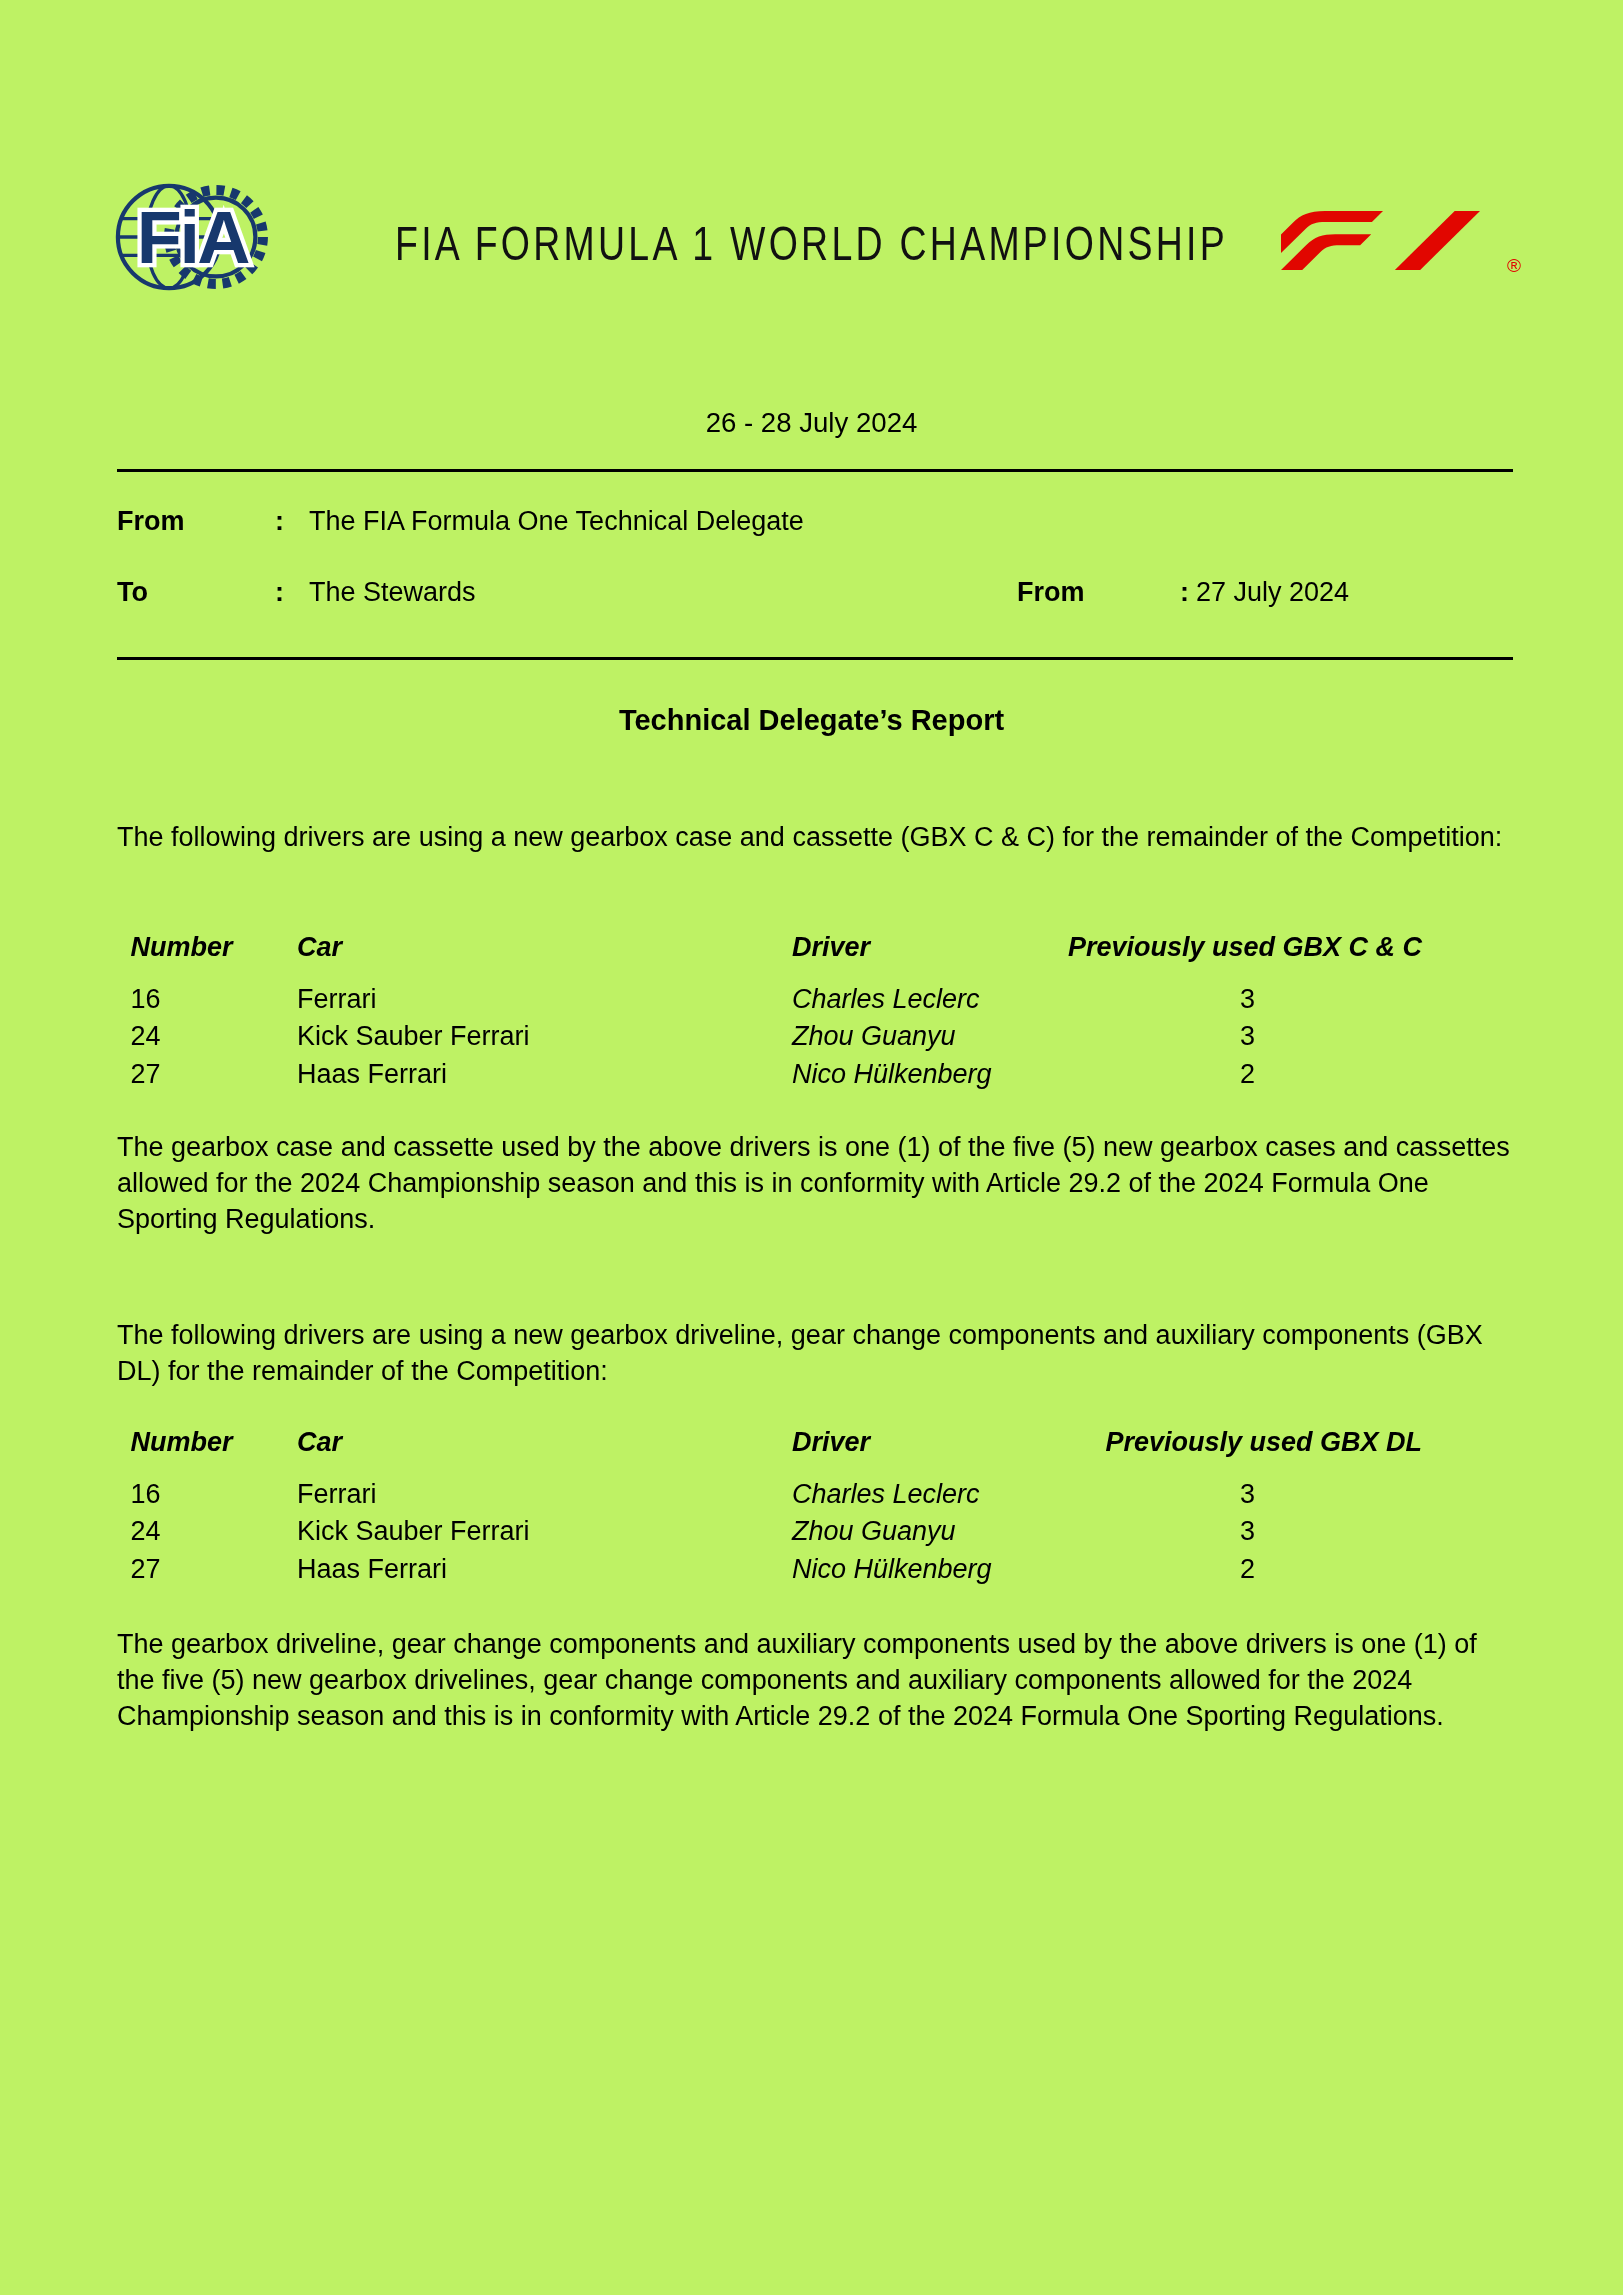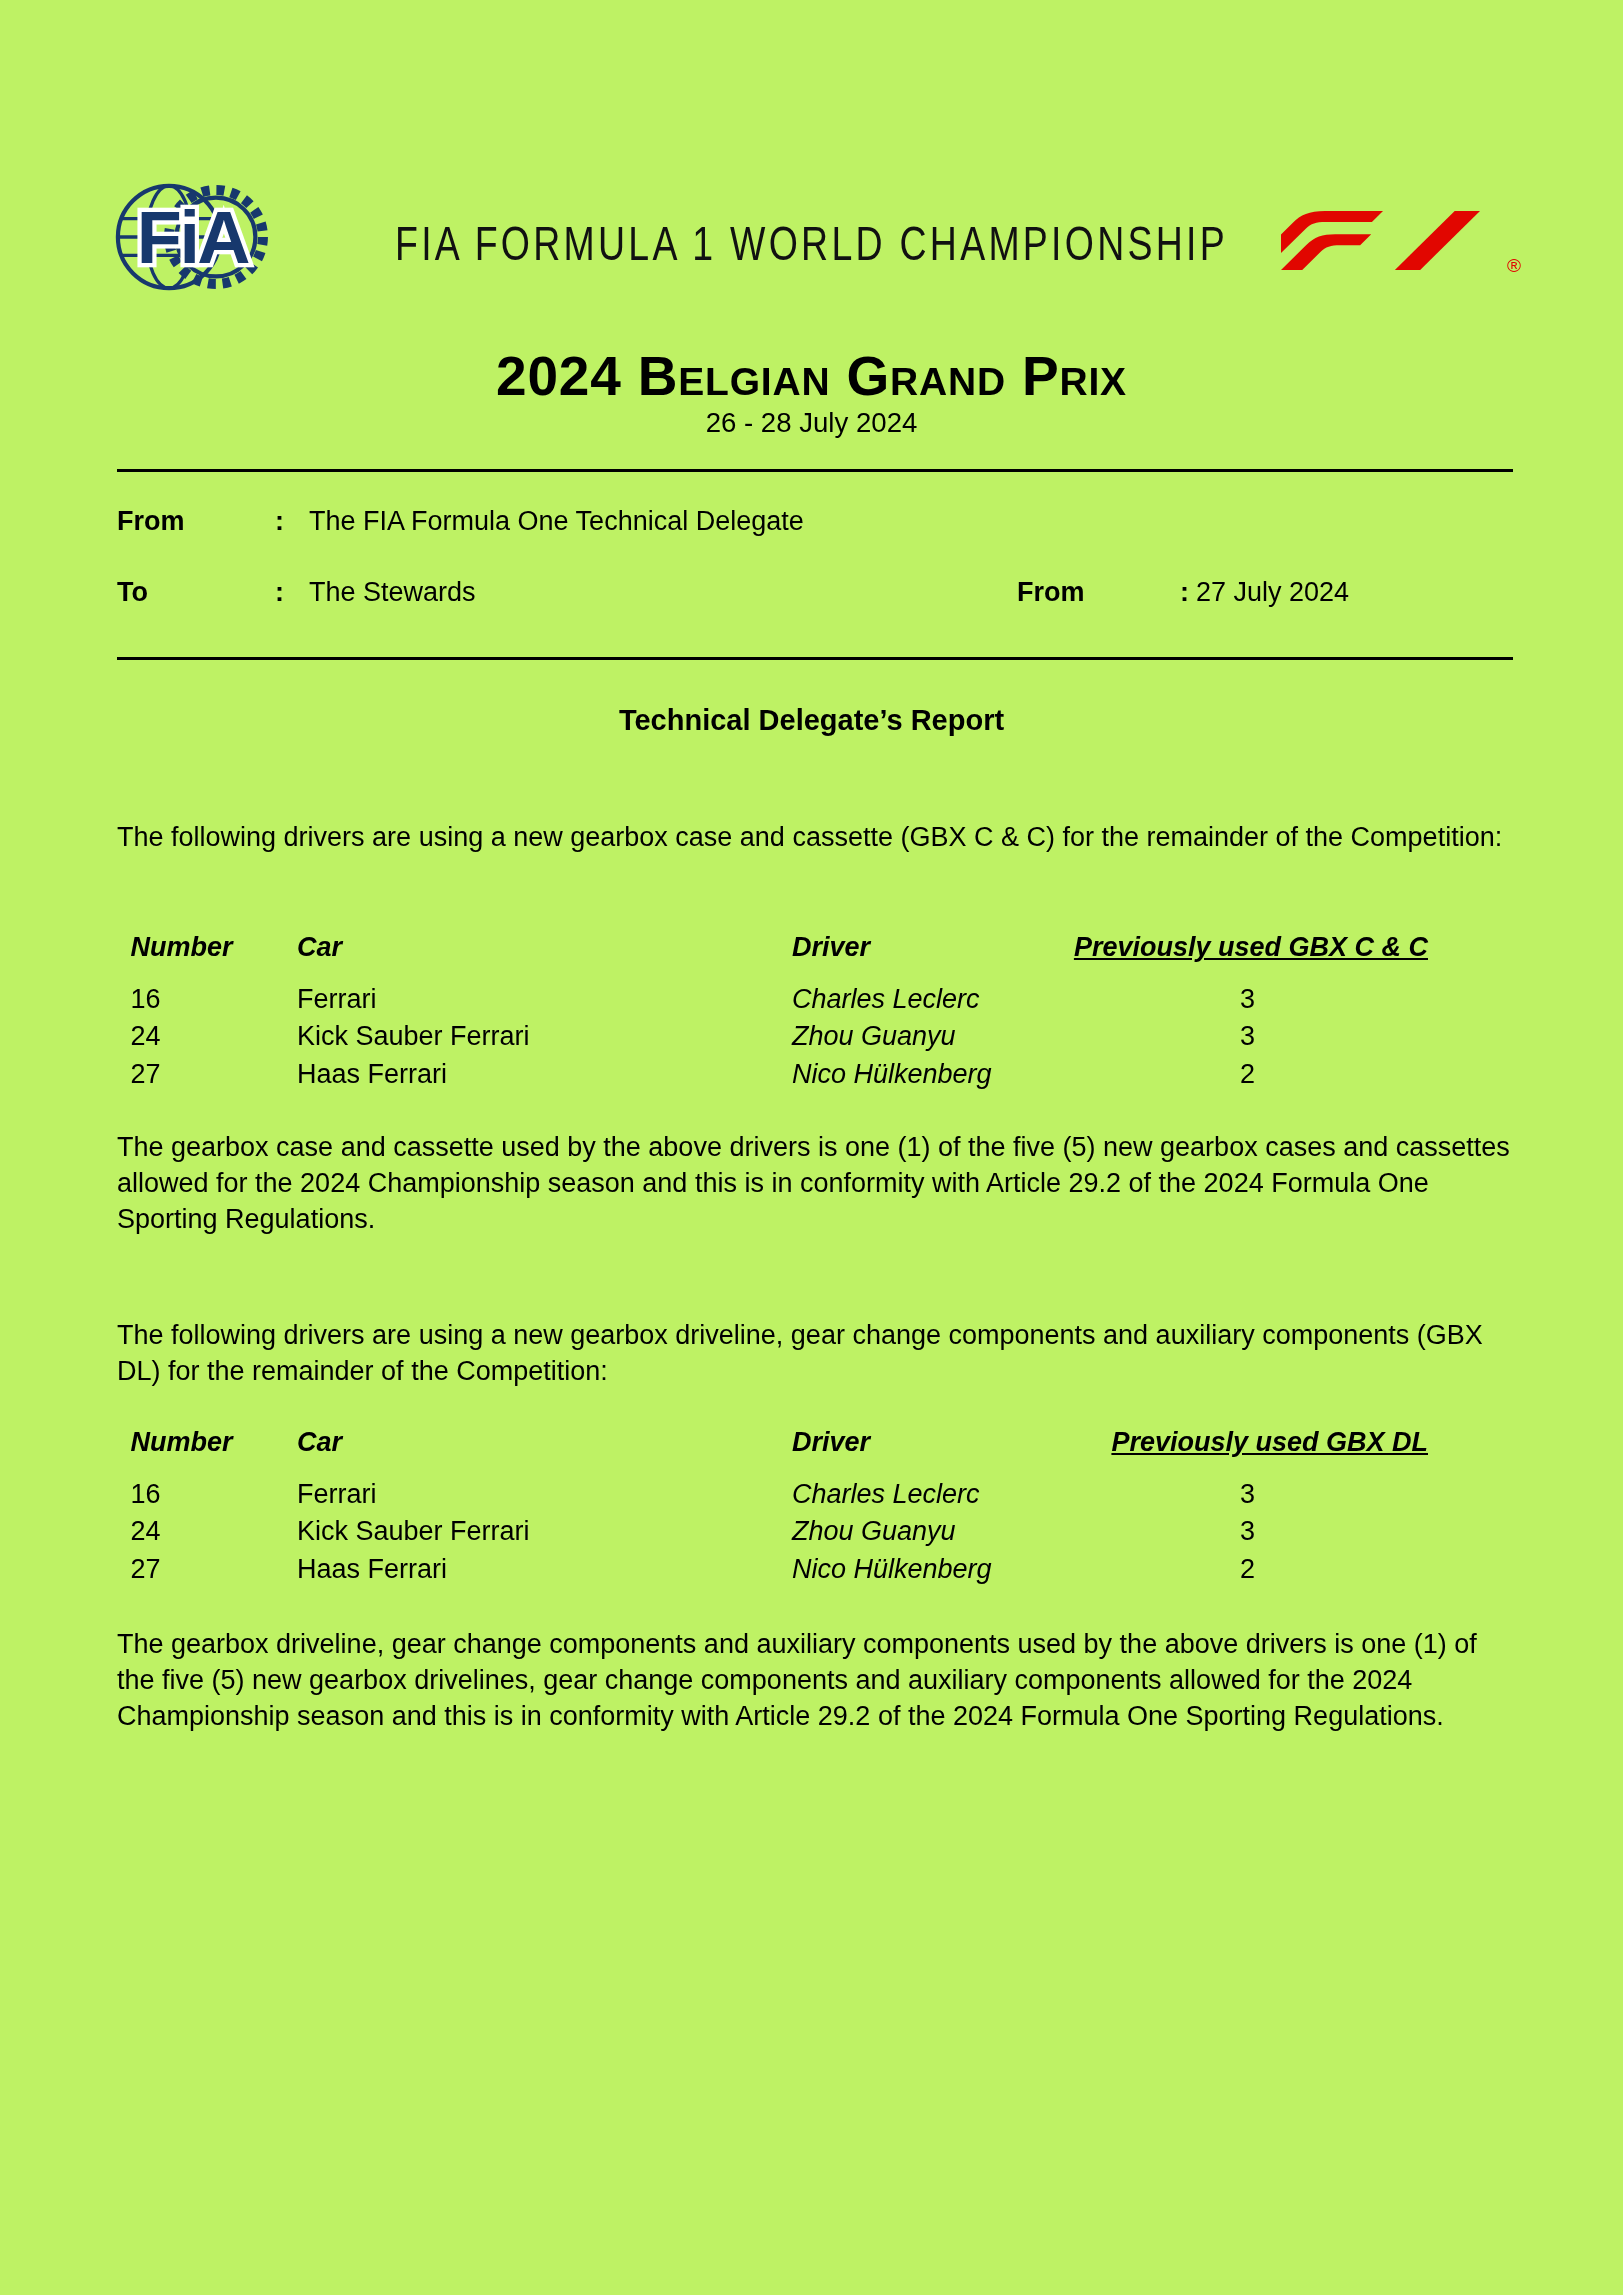--- a/index.html
+++ b/index.html
@@ -77,21 +77,21 @@
   .para-4{top:1626px;}
   
   .gbx-table{position:absolute;left:117px;width:1396px;height:175px;}
   .table-1{top:929px;}
   .table-2{top:1424px;}
   .tcell{position:absolute;font-size:27px;line-height:36px;white-space:nowrap;}
   .th{font-weight:bold;font-style:italic;}
   .c1{left:13.4px;}
   .c2{left:180px;}
   .c3{left:675px;font-style:italic;}
-  .c4h{right:85px;text-decoration:underline;}
+  .c4h{right:91px;}
   .c4{left:1123px;}
   .r0{top:0;}
   .r1{top:52px;text-align:right;}
   .r2{top:89px;}
   .r3{top:127px;}
   
   .navy-stroke{stroke:var(--fia-navy);fill:none;}
   .navy-fill{fill:var(--fia-navy);}
   .red-fill{fill:var(--f1-red);}
 </style>
@@ -117,21 +117,20 @@
 
   <svg class="f1-logo" viewBox="0 0 1000 265" preserveAspectRatio="none" xmlns="http://www.w3.org/2000/svg">
     <g class="red-fill">
       <path d="M52.5,52.5 C87.4,17.6 123.3,0 194.8,0 H451.4 L402.3,49.1 H196 C155.6,49.1 132.5,56.4 109.5,79.4 L0,188.9 V105 Z"></path>
       <path d="M0,264.7 L111.9,152.8 C147.8,116.9 183.2,104.7 239.4,104.7 H399.3 L350.1,153.9 H260.9 C220.5,153.9 197.5,161.1 174.4,184.2 L93.9,264.7 Z"></path>
       <path d="M503.9,264.7 L768.6,0 H880.5 L615.8,264.7 Z"></path>
     </g>
   </svg>
   <span class="f1-reg">®</span>
 
-  <div class="event-title">2024 Belgian Grand Prix</div>
   <div class="event-dates">26 - 28 July 2024</div>
 
   <div class="rule rule-top"></div>
 
   <div class="memo-row row-from">
     <span class="lbl p0">From</span>
     <span class="col p-colon">:</span>
     <span class="val p-value">The FIA Formula One Technical Delegate</span>
   </div>
 

